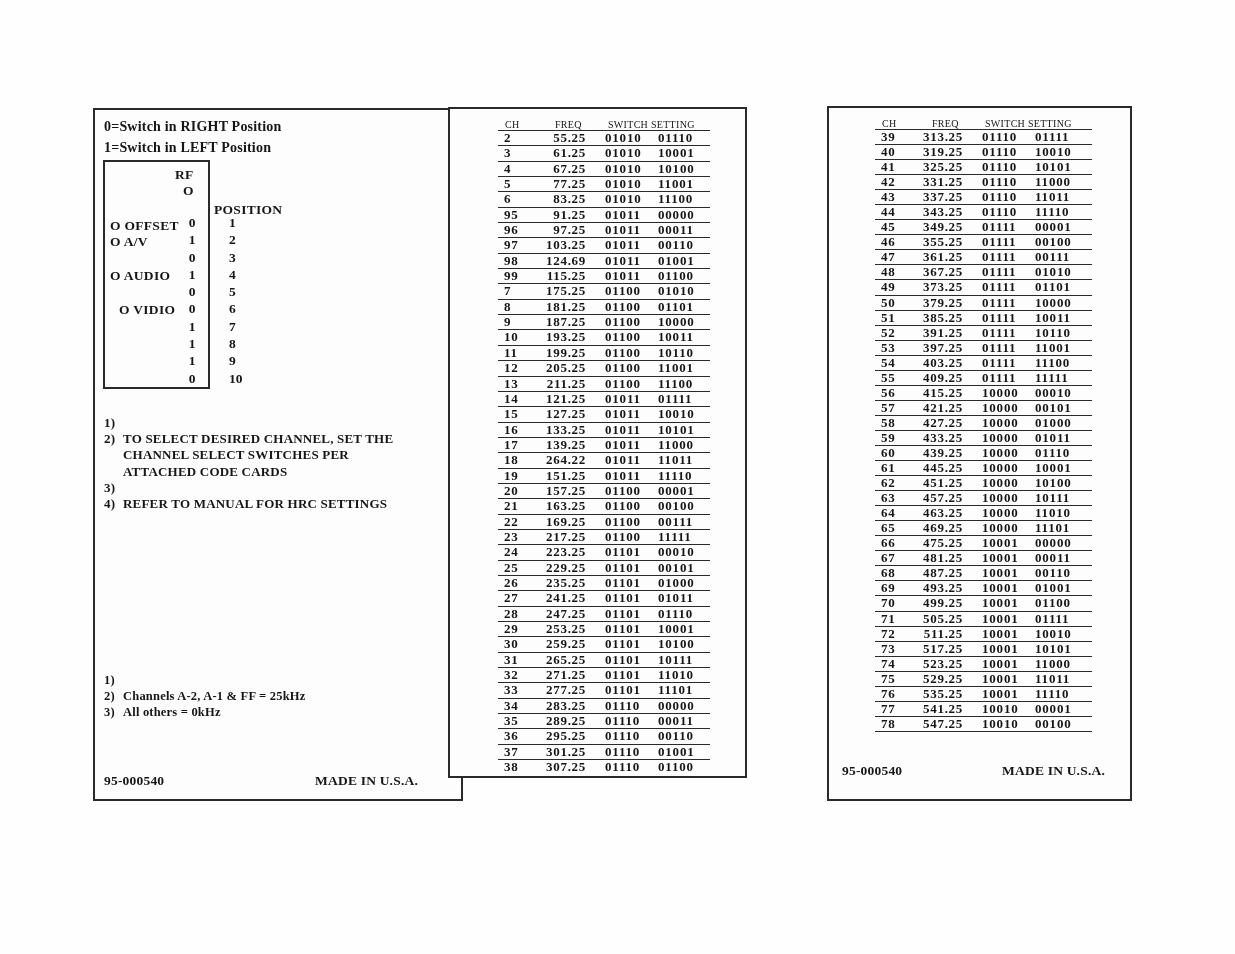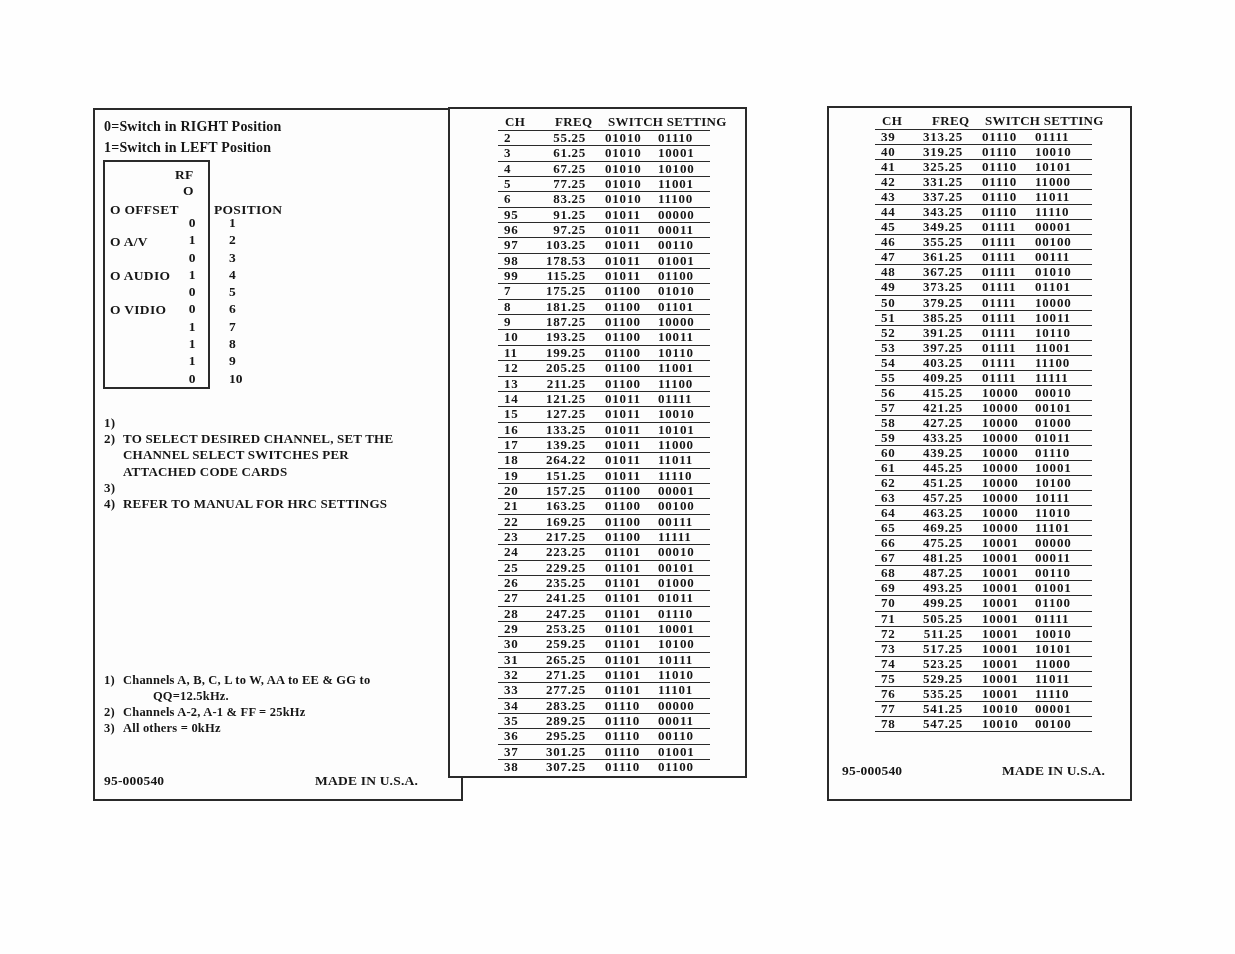--- a/index.html
+++ b/index.html
@@ -16,24 +16,24 @@
   .abs { position:absolute; }
 
   
   .legend { position:absolute; left:9px; top:6px; font-size:14px; line-height:21px;
             font-weight:bold; letter-spacing:.2px; }
   .dipbox { position:absolute; left:8px; top:50px; width:107px; height:229px;
             border:2px solid #2a2a2a; }
   .dlabel { font-size:13.5px; font-weight:bold; letter-spacing:.3px; white-space:nowrap; }
   .rf     { left:80px;  top:57px; }
   .rfo    { left:88px;  top:73px; }
-  .l-offset { left:15px; top:92px; }
+  .l-offset { left:15px; top:108px; }
   .l-av     { left:15px; top:124px; }
   .l-audio  { left:15px; top:158px; }
-  .l-vidio  { left:15px; top:192px; }
+  .l-vidio  { left:24px; top:192px; }
   .pos-hdr  { left:119px; top:92px; }
   .col { position:absolute; top:104px; font-size:13.5px; font-weight:bold; }
   .col .cell { height:17.3px; line-height:17.3px; }
   .sw-col  { left:89px;  width:16px; text-align:center; }
   .pos-col { left:134px; width:24px; text-align:left; }
 
   .notes { position:absolute; left:9px; top:305px; width:296px; }
   .note  { display:flex; font-size:13px; line-height:16.2px; letter-spacing:.2px; }
   .nnum  { width:19px; flex:none; }
   .nlines{ white-space:pre-wrap; }
@@ -48,21 +48,21 @@
   .card-footer { position:absolute; display:flex; justify-content:space-between;
                  width:100%; font-size:13.5px; font-weight:bold; letter-spacing:.2px; }
   .f1 { top:663px; padding:0 43px 0 9px; }
   .f3 { top:655px; padding:0 25px 0 13px; }
 
   
   .tbl { margin-top:4px; }
   .card2 .tbl { margin-left:48px; width:212px; }
   .card3 .tbl { margin-left:46px; width:217px; }
   .thead { position:relative; height:18px; border-bottom:1.5px solid #2a2a2a;
-           font-size:13px; font-weight:bold; letter-spacing:.3px; }
+           font-size:10px; font-weight:normal; letter-spacing:.3px; }
   .thead span { position:absolute; bottom:0; white-space:nowrap; }
   .h-ch  { left:7px; }
   .h-freq{ left:57px; }
   .h-set { left:110px; }
   .trow { display:flex; align-items:baseline; border-bottom:1.3px solid #2a2a2a;
           font-size:13px; font-weight:bold; }
   .t1 .trow { height:15.35px; line-height:14.6px; }
   .t2 .trow { height:15.05px; line-height:14.3px; }
   .t1 .trow:last-child { border-bottom:none; }
   .c-ch  { width:34px; padding-left:6px; letter-spacing:.8px; }
@@ -156,22 +156,20 @@
           <span class="nnum">4)</span>
           <span class="nlines">REFER TO MANUAL FOR HRC SETTINGS</span>
         </div>
       </div>
 
 
     <div class="notes offset-notes">
 
         <div class="note">
           <span class="nnum">1)</span>
-          <span class="nlines">Channels A, B, C, L to W, AA to EE &amp; GG to
-         QQ=12.5kHz.</span>
         </div>
 
         <div class="note">
           <span class="nnum">2)</span>
           <span class="nlines">Channels A-2, A-1 &amp; FF = 25kHz</span>
         </div>
 
         <div class="note">
           <span class="nnum">3)</span>
           <span class="nlines">All others = 0kHz</span>
@@ -244,21 +242,21 @@
 
           <div class="trow">
             <span class="c-ch">97</span>
             <span class="c-freq">103.25</span>
             <span class="c-sw1">01011</span>
             <span class="c-sw2">00110</span>
           </div>
 
           <div class="trow">
             <span class="c-ch">98</span>
-            <span class="c-freq">178.53</span>
+            <span class="c-freq">124.69</span>
             <span class="c-sw1">01011</span>
             <span class="c-sw2">01001</span>
           </div>
 
           <div class="trow">
             <span class="c-ch">99</span>
             <span class="c-freq">115.25</span>
             <span class="c-sw1">01011</span>
             <span class="c-sw2">01100</span>
           </div>

